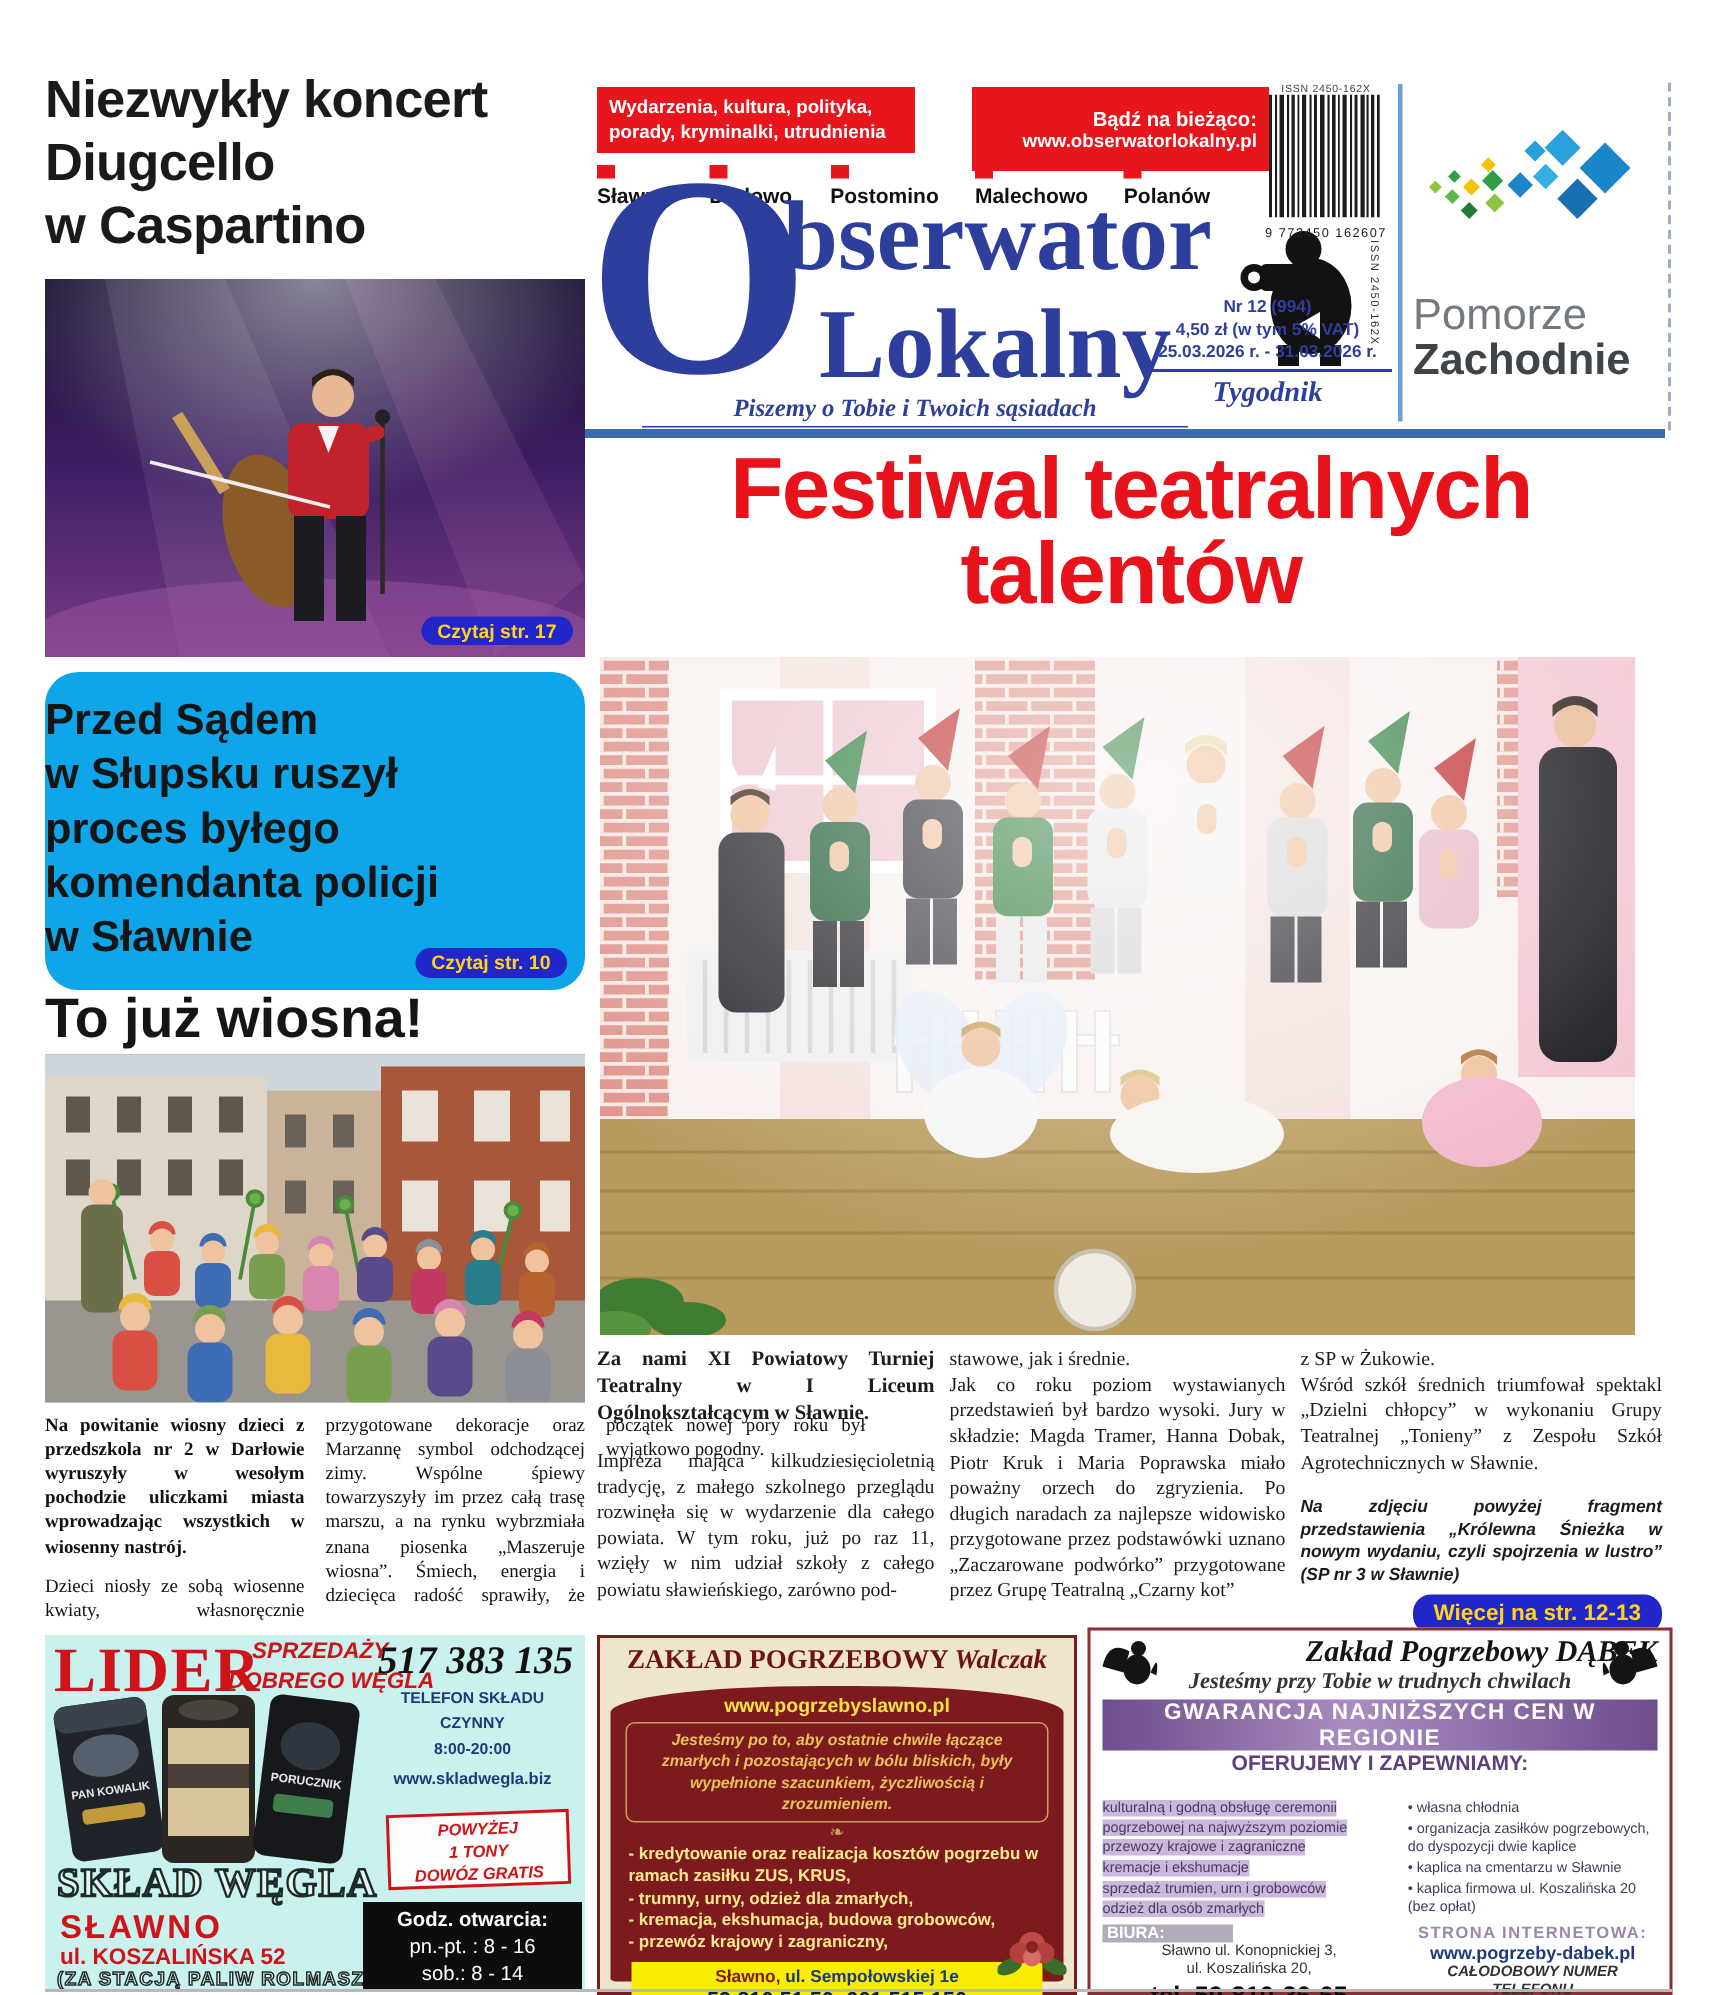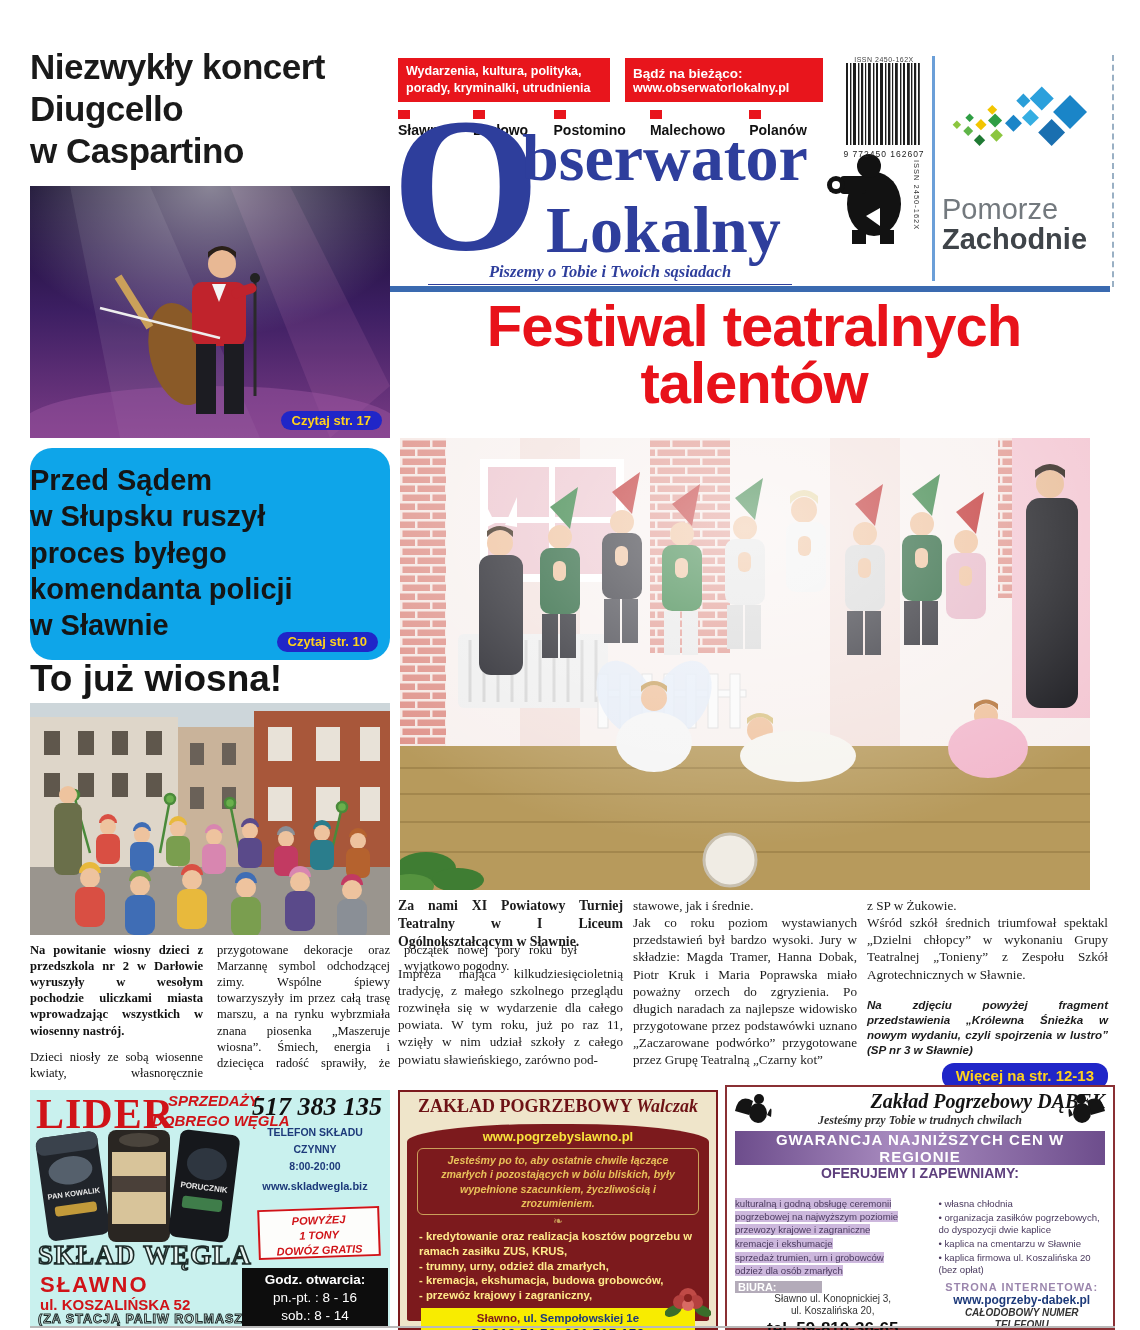--- a/index.html
+++ b/index.html
@@ -42,21 +42,21 @@
   <div class="abs left-headline" style="left:30px;top:46px;width:360px">
     <div>Niezwykły koncert</div>
     <div>Diugcello</div>
     <div>w Caspartino</div>
   </div>
 
   <div class="abs redbar" style="left:398px;top:58px;width:212px;height:44px;font-size:12.5px;line-height:1.35">
     <span>Wydarzenia, kultura, polityka,</span>
     <span>porady, kryminalki, utrudnienia</span>
   </div>
-  <div class="abs redbar" style="left:625px;top:58px;width:198px;height:44px;text-align:center;align-items:flex-start">
+  <div class="abs redbar" style="left:648px;top:58px;width:198px;height:56px;text-align:center;align-items:flex-end">
     <span style="font-size:13.5px">Bądź na bieżąco:</span>
     <span style="font-size:12.5px">www.obserwatorlokalny.pl</span>
   </div>
 
   <div class="abs towns" style="left:398px;top:106px;width:420px">
     <span><i class="sq"></i><span>Sławno</span></span>
     <span><i class="sq"></i><span>Darłowo</span></span>
     <span><i class="sq"></i><span>Postomino</span></span>
     <span><i class="sq"></i><span>Malechowo</span></span>
     <span><i class="sq"></i><span>Polanów</span></span>
@@ -74,20 +74,26 @@
       <circle cx="47" cy="20" r="12" fill="#121212"></circle>
       <rect x="18" y="30" width="26" height="18" rx="4" fill="#121212"></rect>
       <circle cx="14" cy="39" r="9" fill="#121212"></circle>
       <circle cx="14" cy="39" r="4" fill="#fff"></circle>
       <polygon points="44,70 58,62 58,80" fill="#fff"></polygon>
       <rect x="30" y="84" width="14" height="14" fill="#121212"></rect>
       <rect x="58" y="84" width="14" height="14" fill="#121212"></rect>
     </svg>
   </div>
 
+  <div class="abs" style="left:762px;top:198px;width:166px;text-align:center;color:#2e3e9c;font-weight:bold;font-size:11.5px;line-height:1.3">
+    <div>Nr 12 (994)</div>
+    <div>4,50 zł (w tym 5% VAT)</div>
+    <div>25.03.2026 r. - 31.03.2026 r.</div>
+    <div class="serif" style="border-top:2.5px solid #2e3e9c;margin-top:3px;padding-top:2px;font-style:italic;font-size:19px">Tygodnik</div>
+  </div>
 
   <div class="abs" style="left:912px;top:160px;writing-mode:vertical-rl;font-size:7.5px;color:#333;letter-spacing:1px">ISSN 2450-162X</div>
 
   <div class="abs serif" style="left:428px;top:262px;width:364px;text-align:center;color:#2e3e9c;font-weight:bold;font-style:italic;font-size:16.5px;border-bottom:4px double #2e3e9c;padding-bottom:2px">Piszemy o Tobie i Twoich sąsiadach</div>
 
   <div class="abs" style="left:390px;top:286px;width:720px;height:6px;background:#3a6ab0"></div>
 
   <div class="abs" style="left:842px;top:56px;width:84px;text-align:center">
     <div style="font-size:7px;color:#444;letter-spacing:.5px">ISSN 2450-162X</div>
     <svg width="80" height="82" viewBox="0 0 80 82">
@@ -598,21 +604,21 @@
       <ellipse cx="25" cy="22" rx="9" ry="10" fill="#141414"></ellipse>
         <path d="M34,24 Q40,10 38,26 Z" fill="#141414"></path>
     </svg>
     <svg class="abs" style="right:6px;top:4px;transform:scaleX(-1)" width="40" height="34" viewBox="0 0 40 34">
       <path d="M2,20 Q6,2 20,10 L16,24 Z" fill="#141414"></path>
         <circle cx="26" cy="8" r="5" fill="#141414"></circle>
       <ellipse cx="25" cy="22" rx="9" ry="10" fill="#141414"></ellipse>
         <path d="M34,24 Q40,10 38,26 Z" fill="#141414"></path>
     </svg>
     <div class="serif" style="text-align:right;font-size:20px;font-weight:bold;font-style:italic;color:#141414">Zakład Pogrzebowy DĄBEK</div>
-    <div class="serif" style="text-align:center;font-size:12px;font-style:italic;font-weight:bold;color:#333">Jesteśmy przy Tobie w trudnych chwilach</div>
+    <div class="serif" style="text-align:center;font-size:15px;font-style:italic;font-weight:bold;color:#333">Jesteśmy przy Tobie w trudnych chwilach</div>
     <div style="margin-top:3px;background:linear-gradient(90deg,#6d4d8c,#a98cc0 45%,#6d4d8c);color:#fff;text-align:center;font-variant:small-caps;font-weight:bold;font-size:15px;letter-spacing:1px">GWARANCJA NAJNIŻSZYCH CEN W REGIONIE</div>
     <div style="text-align:center;font-variant:small-caps;font-weight:bold;font-size:14px;color:#5e3f7d">OFERUJEMY I ZAPEWNIAMY:</div>
     <div style="display:flex;gap:8px;margin-top:17px">
       <div class="dab-bul" style="width:54%">
         <div><span class="lav">kulturalną i godną obsługę ceremonii pogrzebowej na najwyższym poziomie</span></div>
         <div><span class="lav">przewozy krajowe i zagraniczne</span></div>
         <div><span class="lav">kremacje i ekshumacje</span></div>
         <div><span class="lav">sprzedaż trumien, urn i grobowców</span></div>
         <div><span class="lav">odzież dla osób zmarłych</span></div>
       </div>

